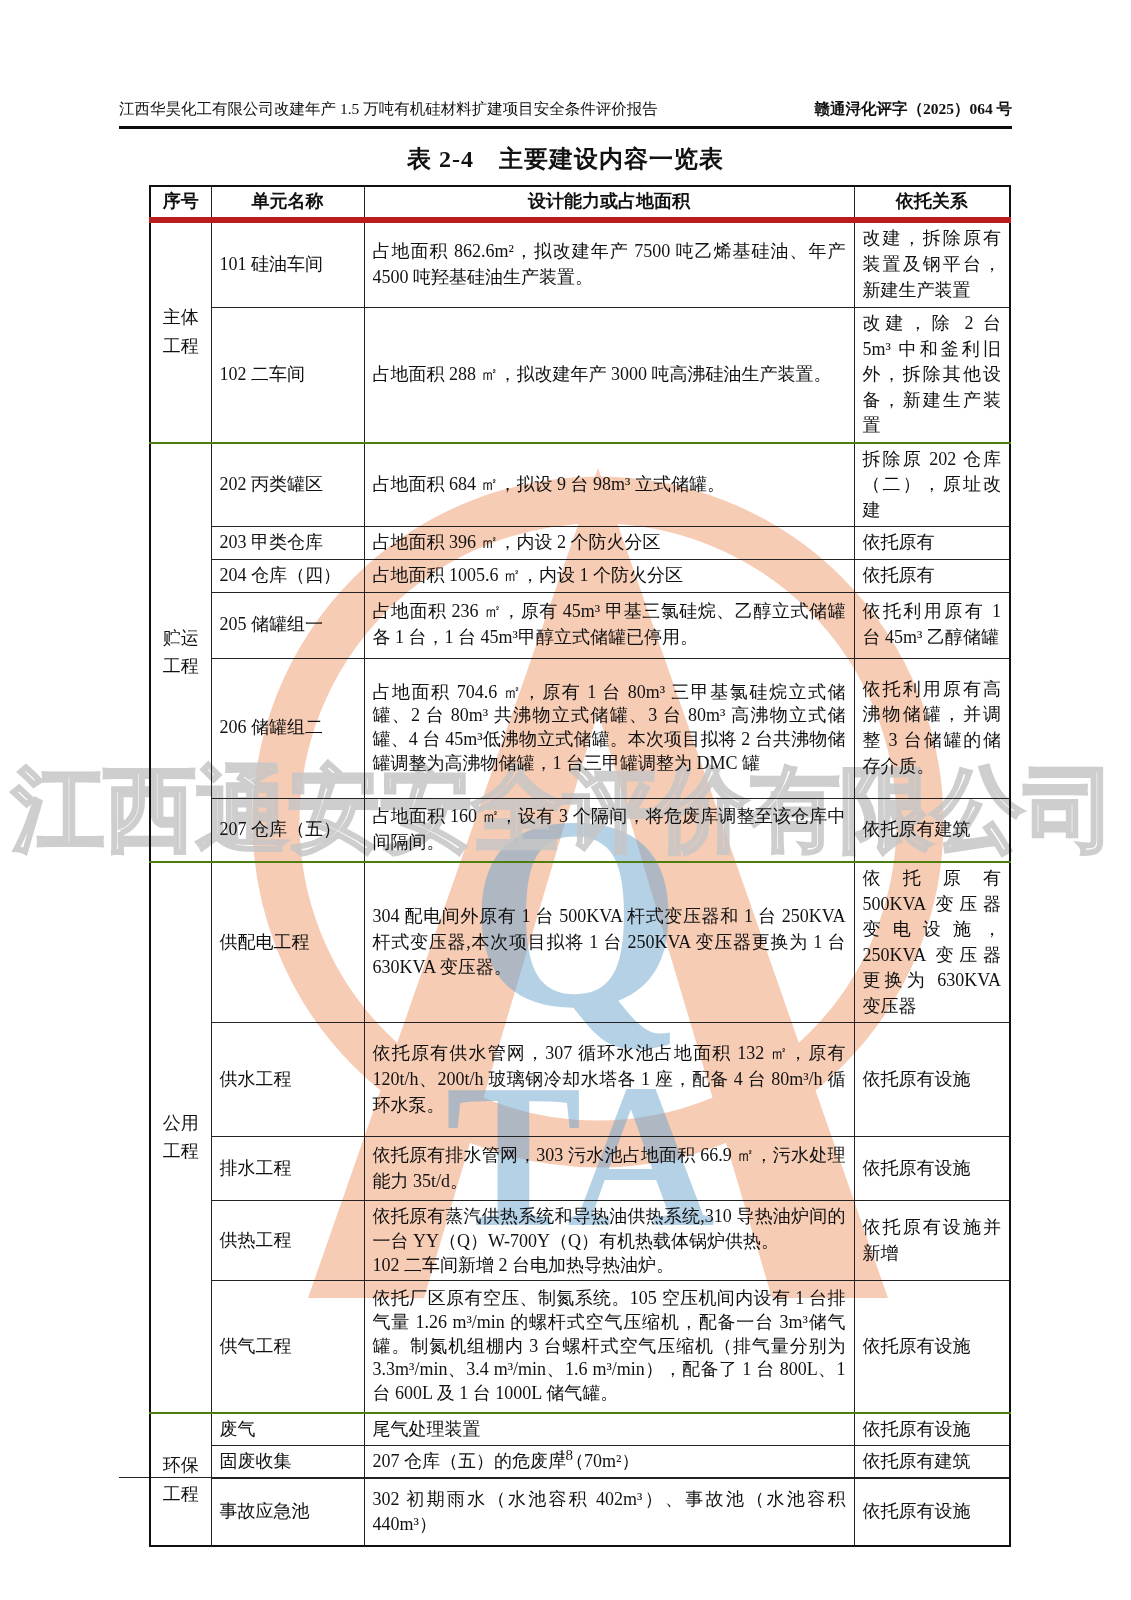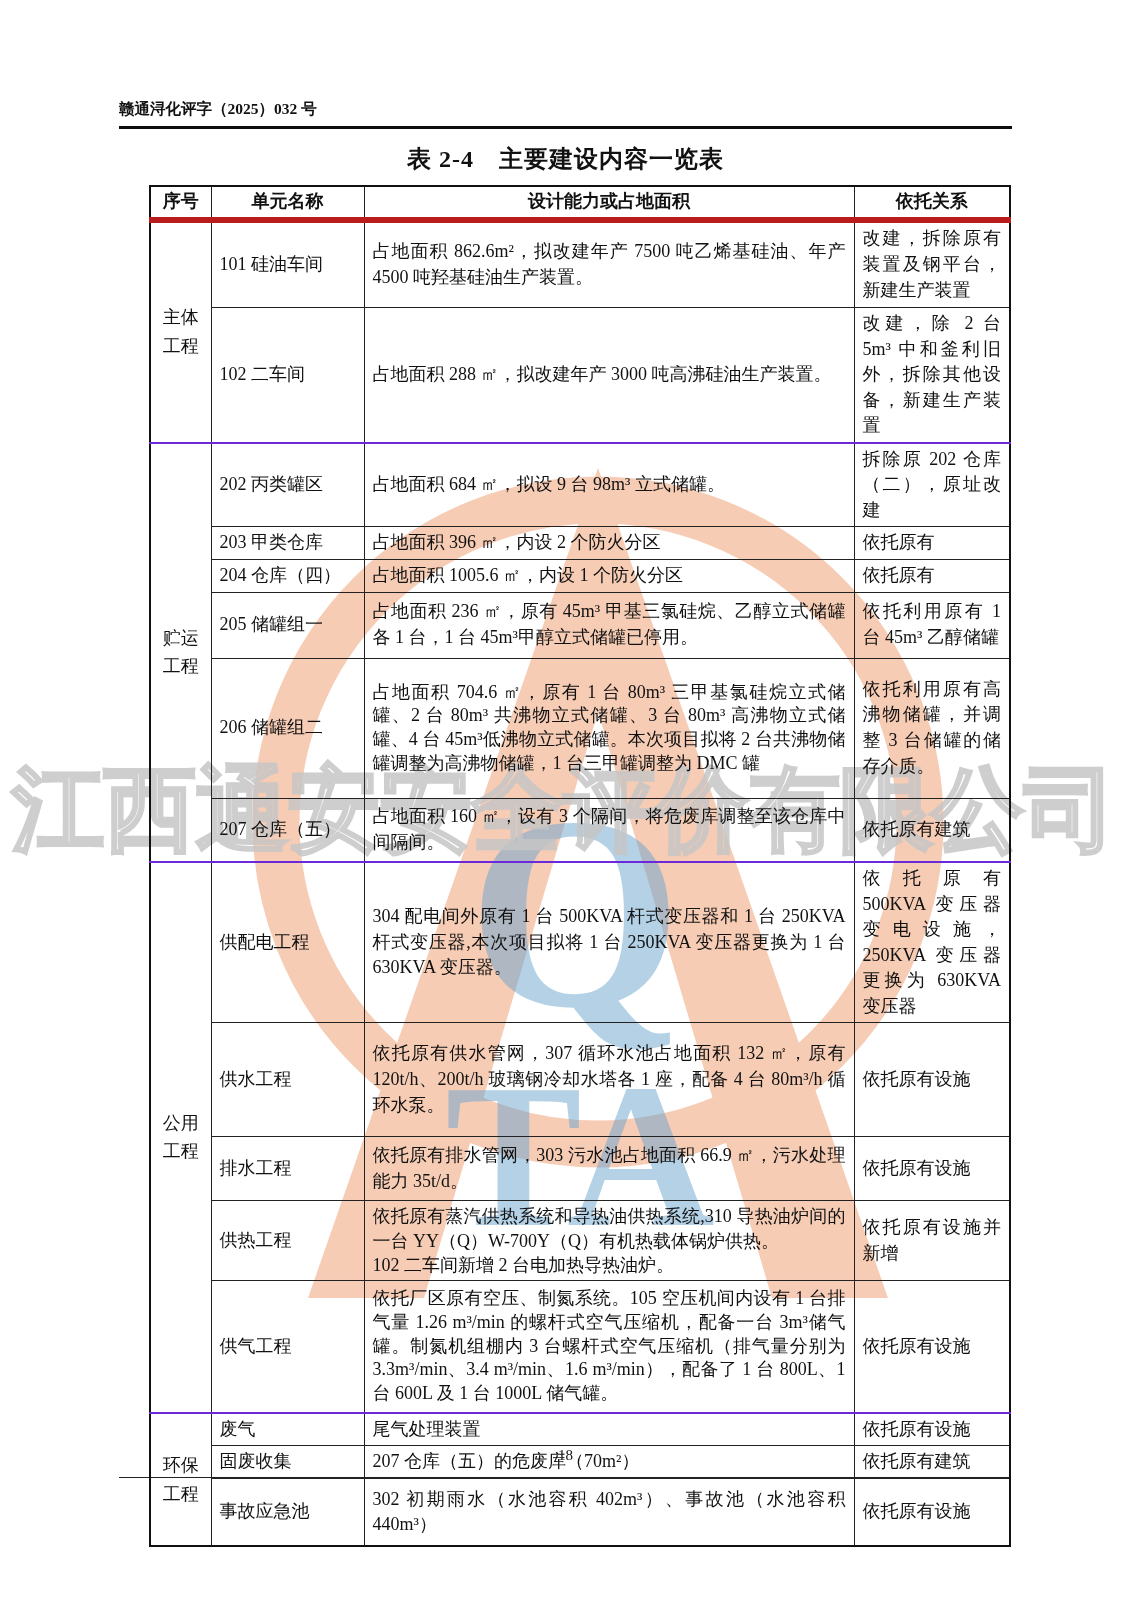--- a/index.html
+++ b/index.html
@@ -34,21 +34,21 @@
   table.main{
     border-collapse:collapse;table-layout:fixed;width:860px;
     font-size:18px;line-height:1.42;background:transparent;
   }
   table.main td,table.main th{
     border:1px solid #222;vertical-align:middle;
     padding:3px 8px;overflow:hidden;background:transparent;font-weight:normal;
   }
   table.main{border:2px solid #111;}
   tr.hdr th{font-weight:bold;text-align:center;padding:2px 2px;border-bottom:6px solid #b91c1c;}
-  tr.gstart td{border-top:2px solid #6d28d9;border-radius:20px;}
+  tr.gstart td{border-top:2px solid #4d7c0f;border-radius:20px;}
   td.c1{text-align:center;padding:3px 4px;white-space:pre-line;line-height:1.6;margin-left:19px;}
   td.c2{text-align:left;padding-left:10px;}
   td.c3{text-align:justify;padding:3px 11px;white-space:pre-line;margin-left:40px;}
   td.c4{text-align:justify;padding:3px 9px;}
   
   .footrule{position:absolute;left:119px;right:121px;top:1477px;border-top:1.5px solid #222;}
   .pageno{position:absolute;left:0;top:1447px;width:100%;text-align:center;font-size:15px;}
 </style>
 </head>
 <body>
@@ -61,21 +61,22 @@
     </g>
     <g opacity="0.5" font-family="Liberation Serif, DejaVu Serif, serif" font-weight="bold" text-anchor="middle">
       <text x="575" y="1005" font-size="275" fill="#6ba4cf">Q</text>
       <text x="580" y="1225" font-size="205" fill="#6ba4cf">TA</text>
     </g>
   </svg>
   <div class="wm-text">江西通安安全评价有限公司</div>
 </div>
 
 <div class="runhead">
-  <span class="right">赣通浔化评字（2025）032 号</span>
+  <span class="left">江西华昊化工有限公司改建年产 1.5 万吨有机硅材料扩建项目安全条件评价报告</span>
+  <span class="right">赣通浔化评字（2025）064 号</span>
 </div>
 
 <div class="doc-title">表 2-4　主要建设内容一览表</div>
 
 <div class="tblwrap">
 <table class="main">
   <colgroup>
         <col style="width:61px">
         <col style="width:153px">
         <col style="width:490px">

